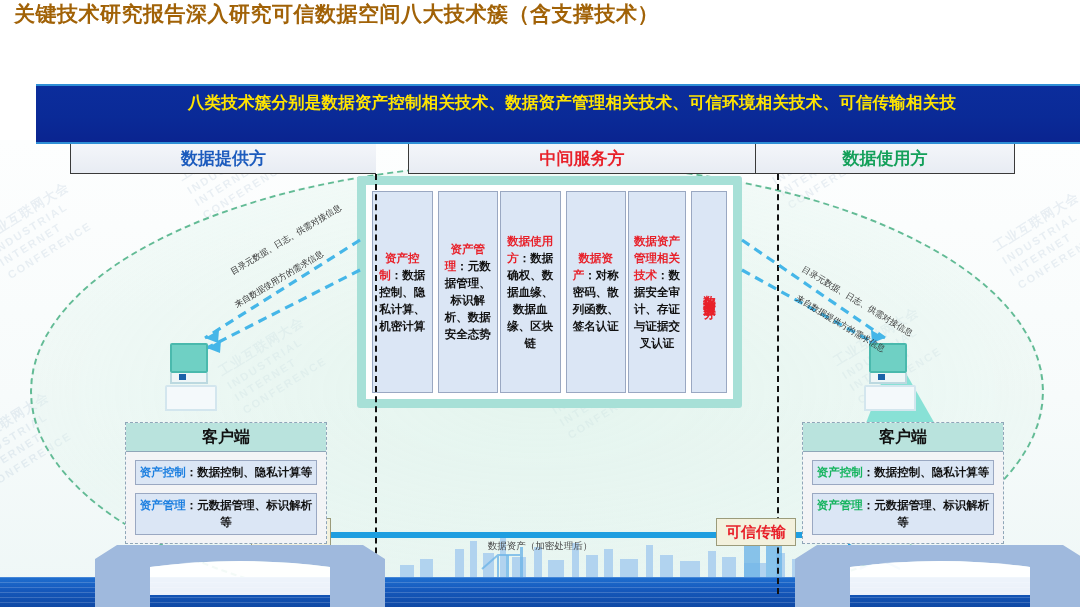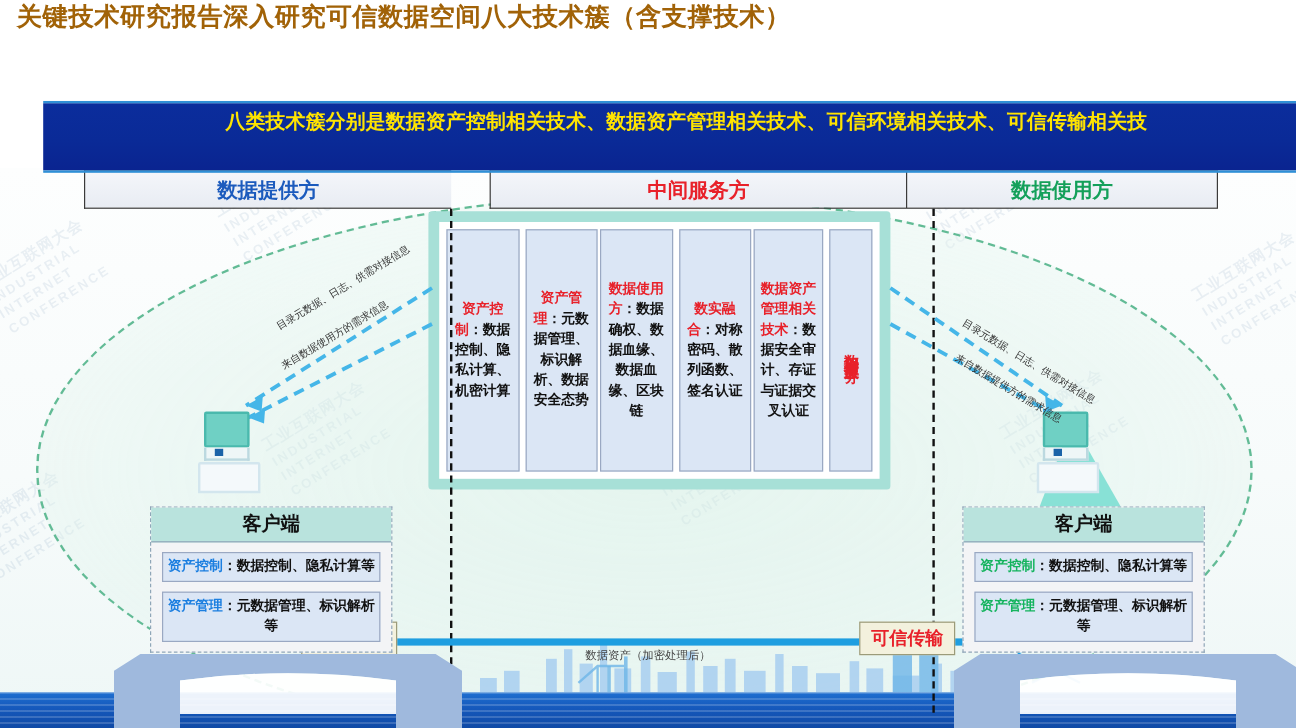--- a/index.html
+++ b/index.html
@@ -293,21 +293,21 @@
           </div>
           <div class="tech-box half">
             <span><span class="k">资产管理</span><span>：</span><span>元数据管理、标识解析、数据安全态势</span></span>
           </div>
         </div>
         <div class="tech-row">
           <div class="tech-box half">
             <span><span class="k">数据使用方</span><span>：</span><span>数据确权、数据血缘、数据血缘、区块链</span></span>
           </div>
           <div class="tech-box half">
-            <span><span class="k">数实融合</span><span>：</span><span>对称密码、散列函数、签名认证</span></span>
+            <span><span class="k">数据资产</span><span>：</span><span>对称密码、散列函数、签名认证</span></span>
           </div>
         </div>
         <div class="tech-row" style="flex:0 0 58px;">
           <div class="tech-box full">
             <span><span class="k">数据资产管理相关技术</span><span>：</span><span>数据安全审计、存证与证据交叉认证</span></span>
           </div>
         </div>
       </div>
       <div class="vas">数据增值类服务</div>
     </div>

